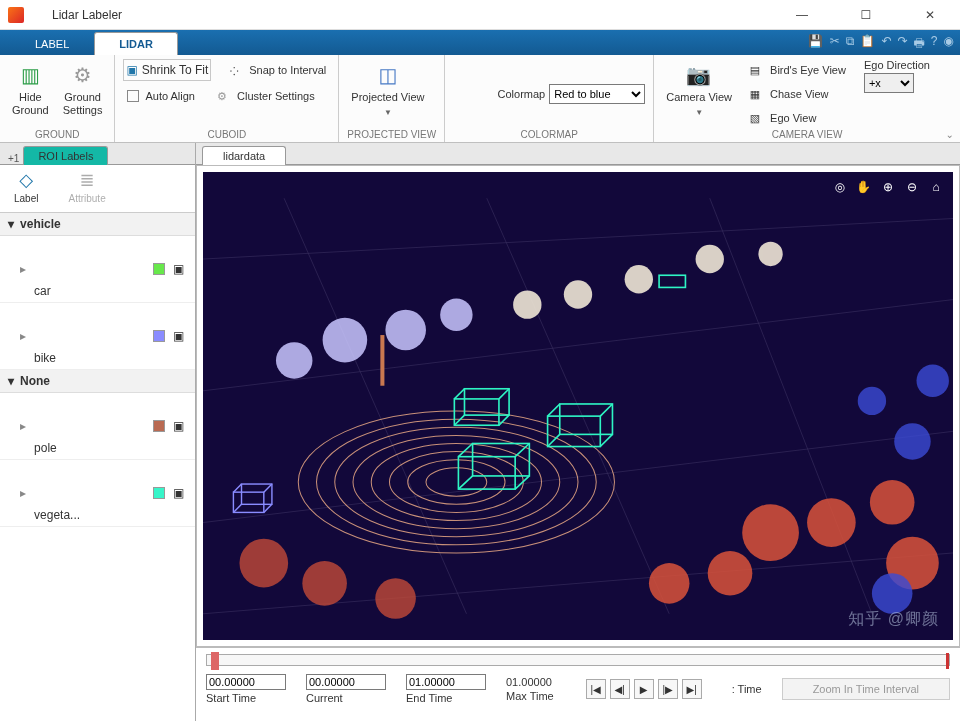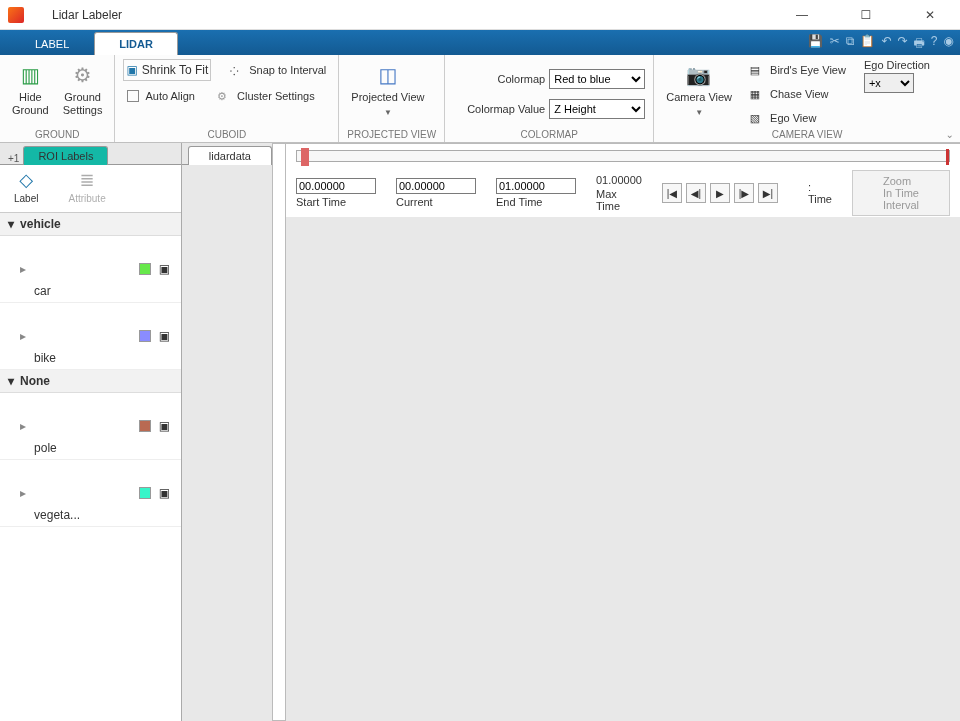--- a/index.html
+++ b/index.html
@@ -33,21 +33,21 @@
 .toolbar2 { height: 48px; background: #fff; border-bottom: 1px solid #ccc; display: flex; gap: 30px; padding: 4px 14px; }
 .toolbar2 .tbtn { display: flex; flex-direction: column; align-items: center; font-size: 10px; gap: 2px; cursor: pointer; }
 .toolbar2 .tbtn.disabled { opacity: .4; }
 .labellist { background: #fff; flex: 1; overflow: auto; }
 .ghead { background: #f2f2f2; padding: 4px 8px; font-weight: bold; border-bottom: 1px solid #ddd; display: flex; align-items: center; gap: 6px; font-size: 12px; }
 .litem { display: flex; align-items: center; padding: 4px 8px 4px 20px; border-bottom: 1px solid #eee; font-size: 12px; gap: 8px; }
 .litem .arrow { color: #888; }
 .litem .name { flex: 1; margin-top: 44px; }
 .swatch { width: 12px; height: 12px; border: 1px solid #999; }
 .cubeicon { width: 14px; height: 14px; display: inline-block; }
-.viewer { flex: 1; display: flex; flex-direction: row; background: #e8e8e8; }
+.viewer { flex: 1; display: flex; flex-direction: column; background: #e8e8e8; }
 .vtabs { height: 22px; display: flex; align-items: flex-end; padding-left: 6px; border-bottom: 1px solid #999; }
 .vtabs .vtab { background: #fff; border: 1px solid #999; border-bottom: none; padding: 3px 20px; font-size: 11px; border-radius: 3px 3px 0 0; margin-bottom: -1px; }
 .canvas-wrap { flex: 1; padding: 6px; background: #fff; border: 1px solid #bbb; margin: 0; }
 .canvas { width: 100%; height: 100%; background: #12083a; position: relative; overflow: hidden; }
 .canvas .ctoolbar { position: absolute; top: 6px; right: 8px; display: flex; gap: 6px; color: #fff; z-index: 10; }
 .canvas .ctoolbar .cbtn { width: 18px; height: 18px; display: flex; align-items: center; justify-content: center; cursor: pointer; }
 .timeline { height: 74px; border-top: 1px solid #bbb; background: #fff; padding: 4px 10px; }
 .track { height: 12px; border: 1px solid #aaa; position: relative; margin: 2px 0 8px; background: #f7f7f7; }
 .track .cursor { position: absolute; left: 4px; top: -3px; width: 8px; height: 18px; background: #d66; }
 .track .end { position: absolute; right: 0; top: -2px; width: 3px; height: 16px; background: #c33; }
@@ -139,24 +139,20 @@
       </div>
     </div>
     <div class="gtitle">PROJECTED VIEW</div>
   </div>
 
   <div class="rgroup">
     <div class="rbody" style="flex-direction:column; justify-content:center;">
       <div class="formrow">
         <label>Colormap</label>
         <select><option>Red to blue</option></select>
-      </div>
-      <div class="formrow">
-        <label>Colormap Value</label>
-        <select><option>Z Height</option></select>
       </div>
     </div>
     <div class="gtitle">COLORMAP</div>
   </div>
 
   <div class="rgroup" style="border-right:none; flex:1;">
     <div class="rbody">
       <div class="vbtn">
         <div class="bicon" style="color:#4a9;">📷</div>
         <span>Camera View</span>

